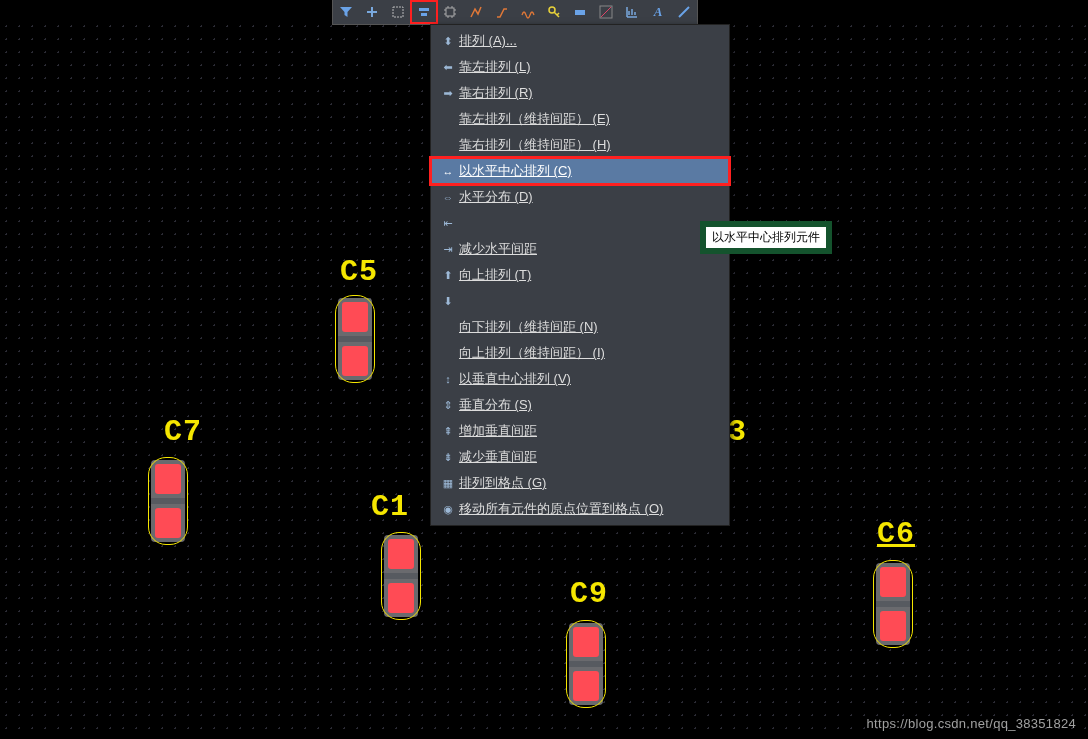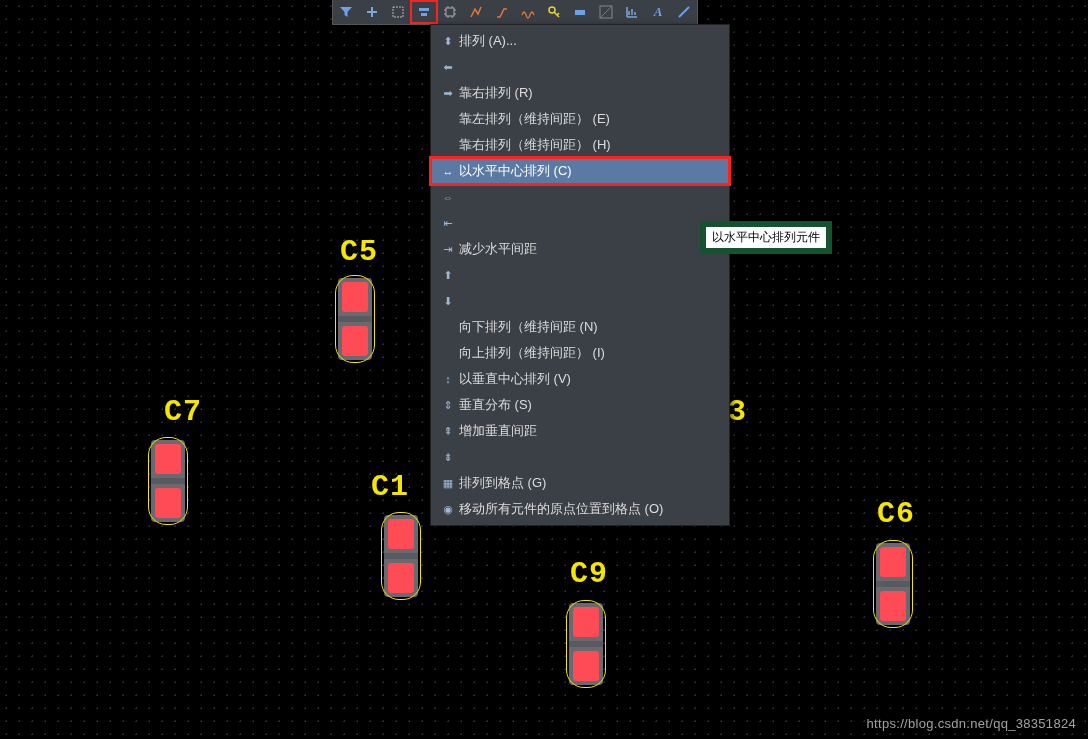--- a/index.html
+++ b/index.html
@@ -1,28 +1,28 @@
 <!DOCTYPE html>
 <html><head>
 <meta charset="utf-8">
 <style>
   html,body{margin:0;padding:0;width:1088px;height:739px;overflow:hidden;background:#000;font-family:"Microsoft YaHei",Arial,sans-serif;font-size:13px;color:#ddd;}
-  .canvas{position:absolute;inset:0;}
+  .canvas{position:absolute;inset:0;margin-top:20px;}
   
   .grid{position:absolute;inset:0;background-image:radial-gradient(circle,#2a2a33 1px,transparent 1px);background-size:13px 13px;}
   
   .toolbar{position:absolute;top:0;left:332px;height:24px;display:flex;align-items:center;background:#3b3f46;border:1px solid #555;border-top:none;z-index:5;}
   .tbtn{width:26px;height:22px;display:flex;align-items:center;justify-content:center;color:#bbb;}
   .tbtn svg{width:14px;height:14px;}
   .tb-red{outline:2px solid #ff2020;outline-offset:-1px;}
   
   .menu{position:absolute;top:24px;left:430px;width:298px;background:#3b3f46;border:1px solid #222;box-shadow:2px 2px 6px rgba(0,0,0,.6);z-index:10;padding:3px 0;}
   .mitem{display:flex;align-items:center;height:26px;padding:0 10px 0 6px;white-space:nowrap;}
   .mitem .ico{width:22px;display:flex;justify-content:center;color:#9cb8d6;font-size:11px;}
-  .mitem .lbl{flex:1;}
+  .mitem .lbl{flex:1;text-decoration:underline;}
   .mitem.hover{background:#5a7aa3;color:#fff;}
   .mitem.hover .ico{color:#fff;}
   .mitem.boxed{outline:3px solid #ff2020;outline-offset:-1px;}
   .tooltip{position:absolute;top:221px;left:700px;background:#fff;color:#000;border:6px solid #14532d;padding:2px 6px;font-size:12px;z-index:20;white-space:nowrap;}
   .reflabel{position:absolute;color:#f5e600;font-weight:bold;font-size:30px;font-family:"Courier New",monospace;letter-spacing:1px;}
   .cap{position:absolute;width:40px;height:88px;}
   .cap .outline{position:absolute;inset:0;border:1px solid #f5e600;border-radius:18px;}
   .cap .body{position:absolute;left:3px;top:3px;right:3px;bottom:3px;background:#6a6a6e;border-radius:4px;}
   .cap .pad{position:absolute;left:7px;width:26px;height:30px;background:#ff4b55;border-radius:3px;}
   .cap .pad.top{top:7px;}
@@ -66,21 +66,21 @@
 
   <span class="reflabel" style="left:570px;top:557px;">C9</span>
   <div class="cap" style="left:566px;top:600px;">
     <div class="body"></div>
       <div class="pad top"></div>
       <div class="pad bot"></div>
       <div class="bar"></div>
       <div class="outline"></div>
   </div>
 
-  <span class="reflabel" style="left:877px;top:497px;">C6</span>
+  <span class="reflabel" style="left:877px;top:497px;text-decoration:underline;">C6</span>
   <div class="cap" style="left:873px;top:540px;">
     <div class="body"></div>
       <div class="pad top"></div>
       <div class="pad bot"></div>
       <div class="bar"></div>
       <div class="outline"></div>
   </div>
 
   <span class="c8frag" style="left:728px;top:395px;">3</span>
 </div>
@@ -158,49 +158,52 @@
     </div>
 </div>
 
 <div class="menu">
   <div class="mitem">
       <span class="ico">⬍</span>
       <span class="lbl">排列 (A)...</span>
     </div>
   <div class="mitem">
       <span class="ico">⬅</span>
+      <span class="lbl">靠左排列 (L)</span>
     </div>
   <div class="mitem">
       <span class="ico">➡</span>
       <span class="lbl">靠右排列 (R)</span>
     </div>
   <div class="mitem">
       <span class="ico"></span>
       <span class="lbl">靠左排列（维持间距） (E)</span>
     </div>
   <div class="mitem">
       <span class="ico"></span>
       <span class="lbl">靠右排列（维持间距） (H)</span>
     </div>
   <div class="mitem hover boxed">
       <span class="ico">↔</span>
       <span class="lbl">以水平中心排列 (C)</span>
     </div>
   <div class="mitem">
       <span class="ico">⇔</span>
+      <span class="lbl">水平分布 (D)</span>
     </div>
   <div class="mitem">
       <span class="ico">⇤</span>
     </div>
   <div class="mitem">
       <span class="ico">⇥</span>
       <span class="lbl">减少水平间距</span>
     </div>
   <div class="mitem">
       <span class="ico">⬆</span>
+      <span class="lbl">向上排列 (T)</span>
     </div>
   <div class="mitem">
       <span class="ico">⬇</span>
     </div>
   <div class="mitem">
       <span class="ico"></span>
       <span class="lbl">向下排列（维持间距 (N)</span>
     </div>
   <div class="mitem">
       <span class="ico"></span>
@@ -213,20 +216,21 @@
   <div class="mitem">
       <span class="ico">⇕</span>
       <span class="lbl">垂直分布 (S)</span>
     </div>
   <div class="mitem">
       <span class="ico">⇞</span>
       <span class="lbl">增加垂直间距</span>
     </div>
   <div class="mitem">
       <span class="ico">⇟</span>
+      <span class="lbl">减少垂直间距</span>
     </div>
   <div class="mitem">
       <span class="ico">▦</span>
       <span class="lbl">排列到格点 (G)</span>
     </div>
   <div class="mitem">
       <span class="ico">◉</span>
       <span class="lbl">移动所有元件的原点位置到格点 (O)</span>
     </div>
 </div>

